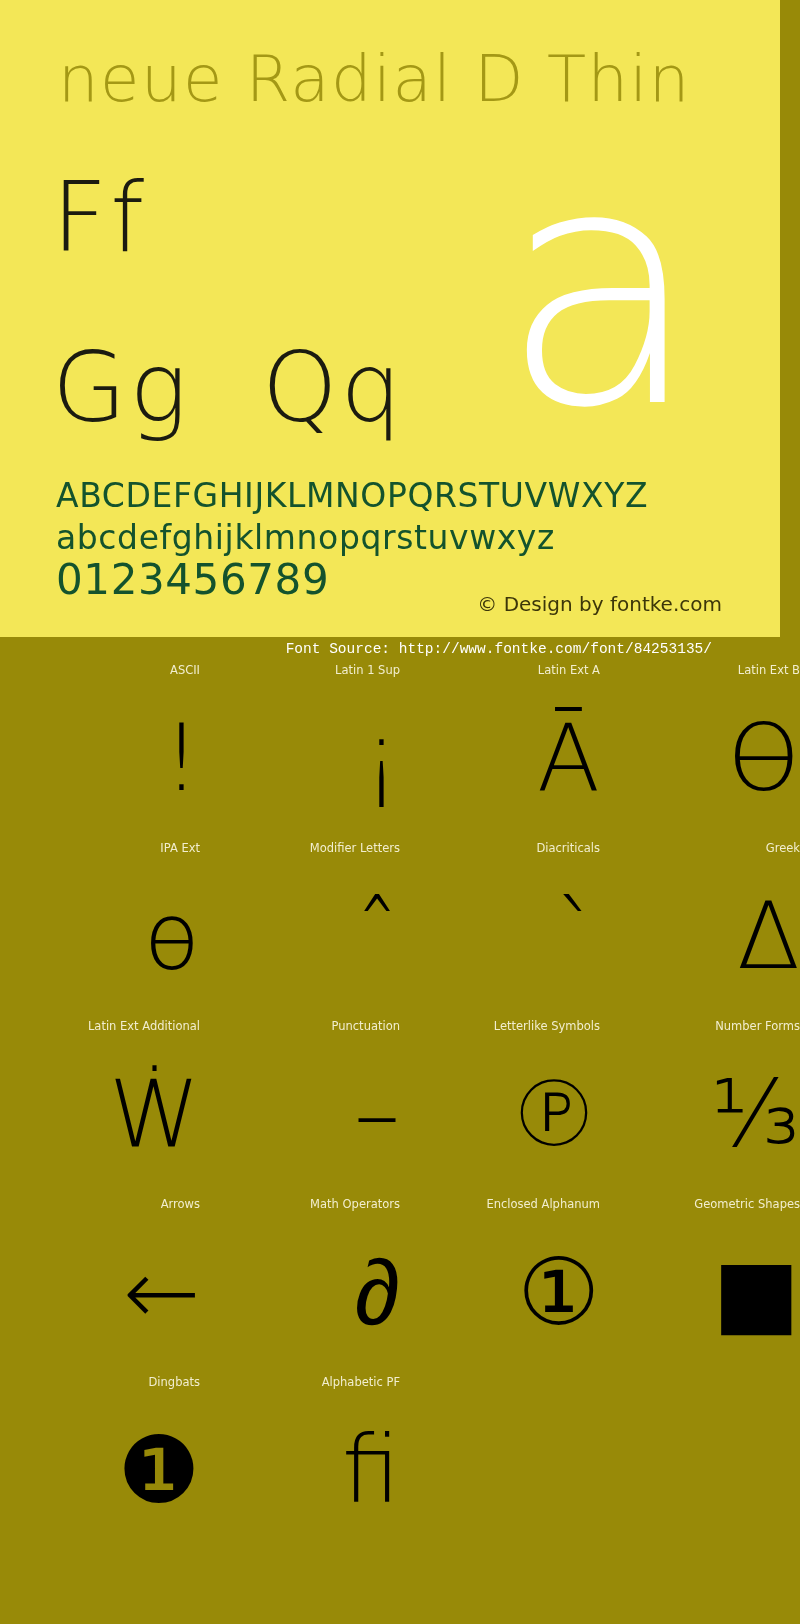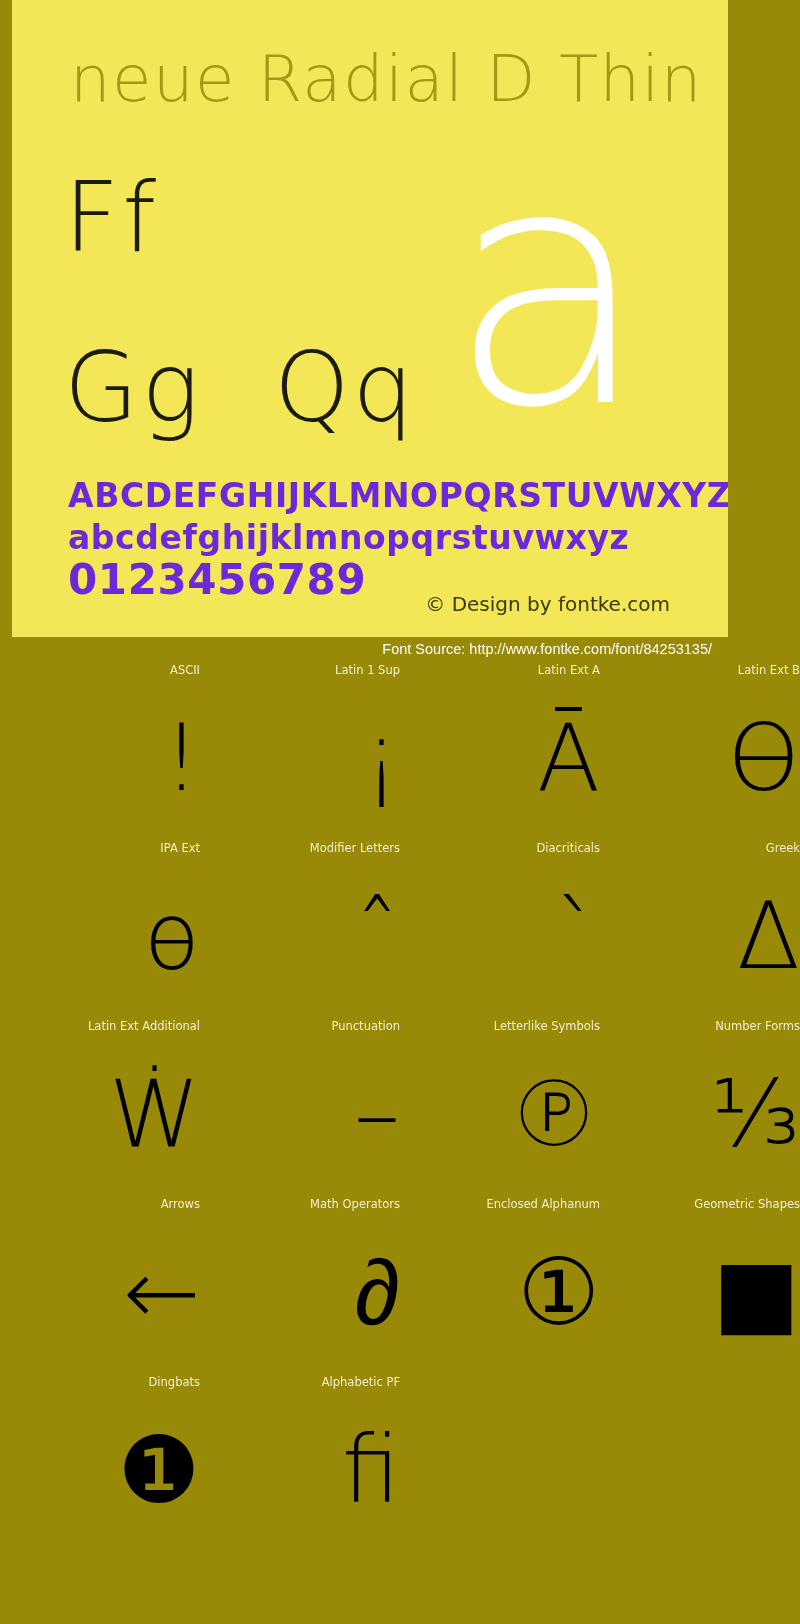--- a/index.html
+++ b/index.html
@@ -6,22 +6,22 @@
   html, body {
     width: 800px; height: 1624px;
     font-family: "Liberation Sans", sans-serif;
     overflow: hidden;
     background: #988a08;
   }
   #page { position: relative; width: 800px; height: 1624px; }
 
   
   .yellow-panel {
-    position: absolute; left: 12px; top: 0;
-    width: 716px; height: 637px;
+    position: absolute; left: 0; top: 0;
+    width: 780px; height: 637px;
     background: #f3e757;
     overflow: hidden;
   }
   .specimen-title {
     position: absolute; left: 58px; top: 42px;
     font-size: 64px;
     font-weight: 300;
     letter-spacing: 1.5px;
     color: #a09412;
     white-space: nowrap;
@@ -58,23 +58,23 @@
     font-weight: 300;
     letter-spacing: 3px;
     white-space: nowrap;
   }
 
   .alphabet-block {
     position: absolute; left: 56px; top: 474px;
     z-index: 3;
   }
   .alpha-line {
-    color: #6d28d9;
-    font-family: "DejaVu Sans", sans-serif;
-    font-weight: 700;
+    color: #14532d;
+    font-family: "DejaVu Sans", sans-serif;
+    font-weight: 400;
     white-space: nowrap;
   }
   .alpha-upper { font-size: 33px; line-height: 43px; letter-spacing: .6px; }
   .alpha-lower { font-size: 33px; line-height: 42px; letter-spacing: .6px; }
   .alpha-digits { font-size: 42px; line-height: 42px; letter-spacing: .6px; }
 
   .copyright {
     position: absolute; right: 58px; top: 592px;
     font-size: 20px;
     color: #3c3609;
@@ -86,21 +86,21 @@
   
   .olive-panel {
     position: absolute; left: 0; top: 637px;
     width: 800px; height: 987px;
     background: #988a08;
   }
   .font-source {
     position: absolute; right: 88px; top: 4px;
     font-size: 14.5px;
     color: #ffffff;
-    font-family: Liberation Sans, sans-serif;
+    font-family: Liberation Mono, monospace;
     white-space: nowrap;
   }
 
   .block-grid {
     position: absolute; left: 0; top: 22px;
     width: 800px;
     display: grid;
     grid-template-columns: repeat(4, 1fr);
     row-gap: 0px;
   }

